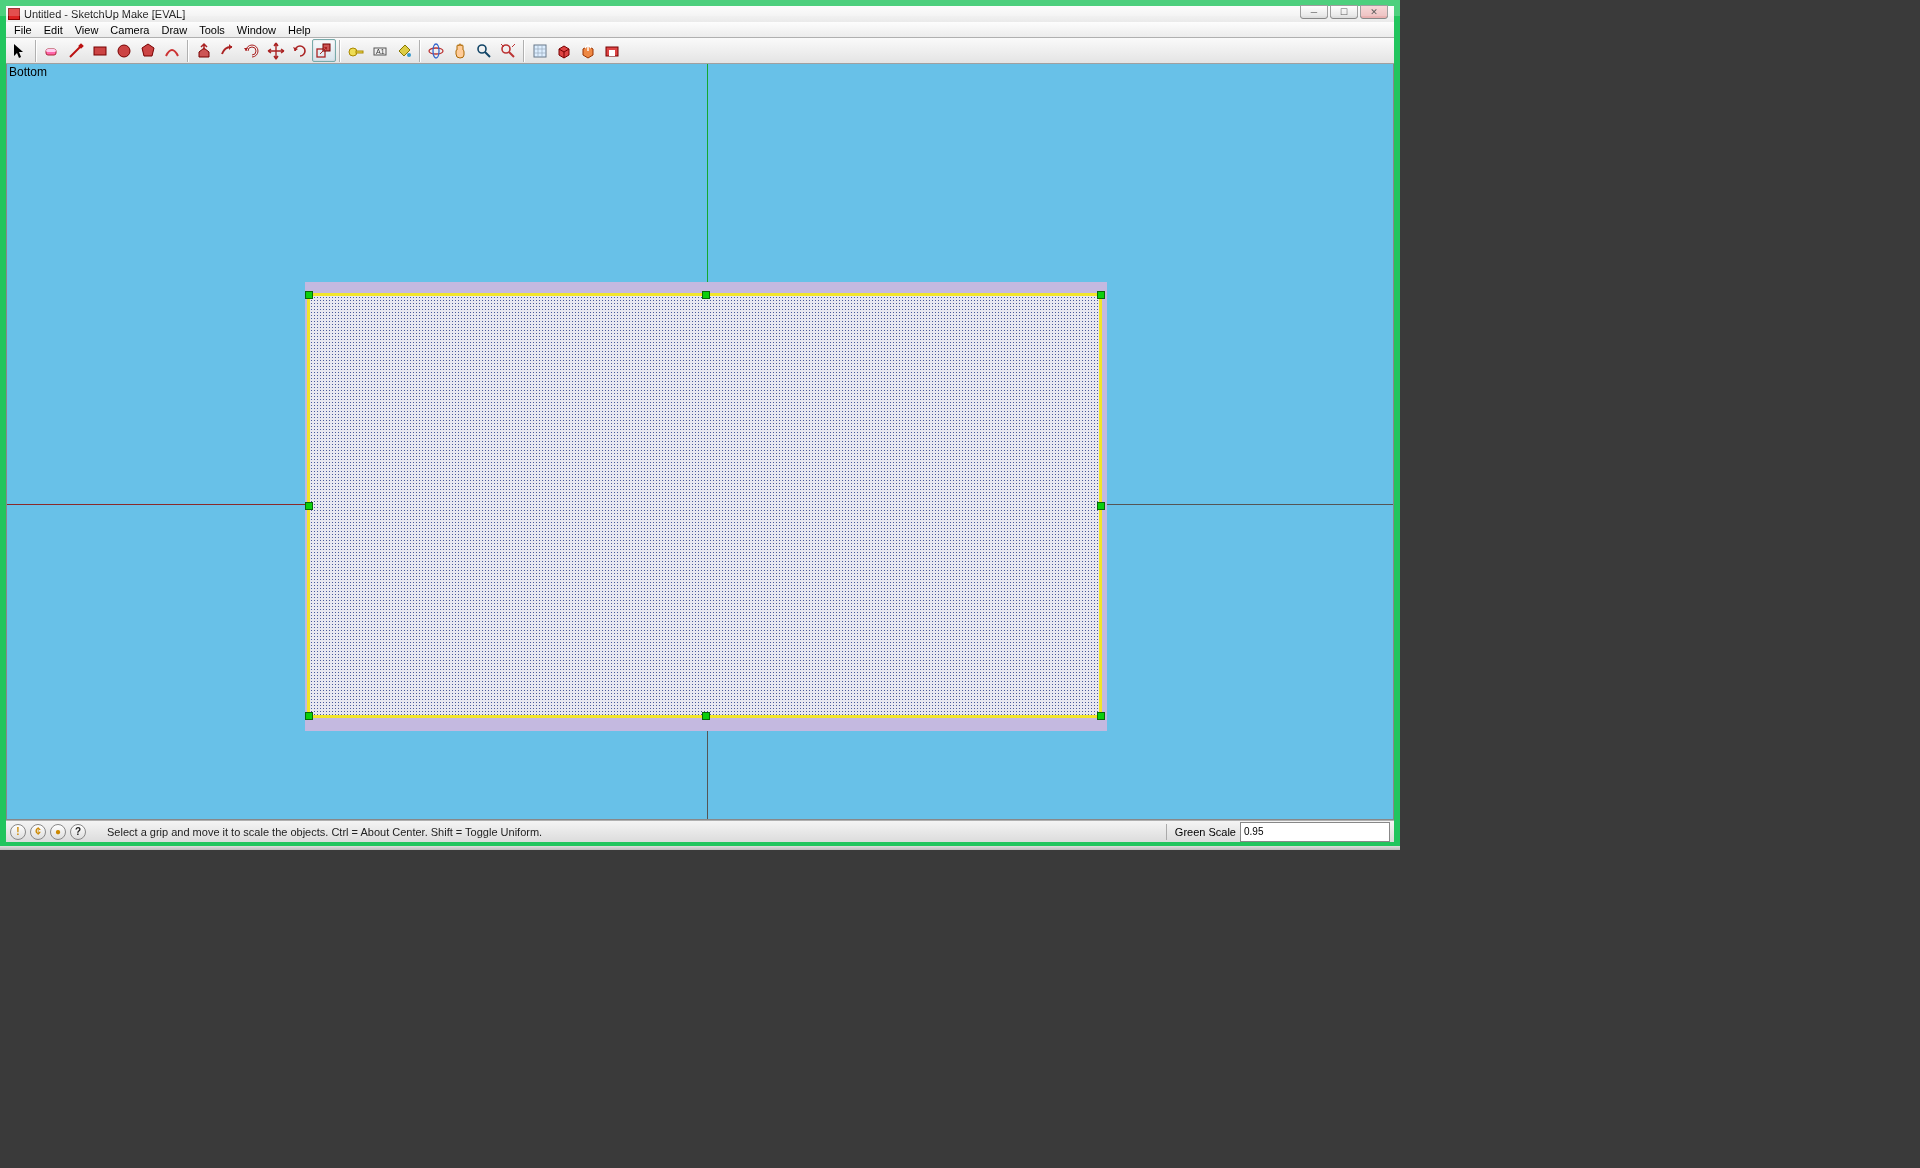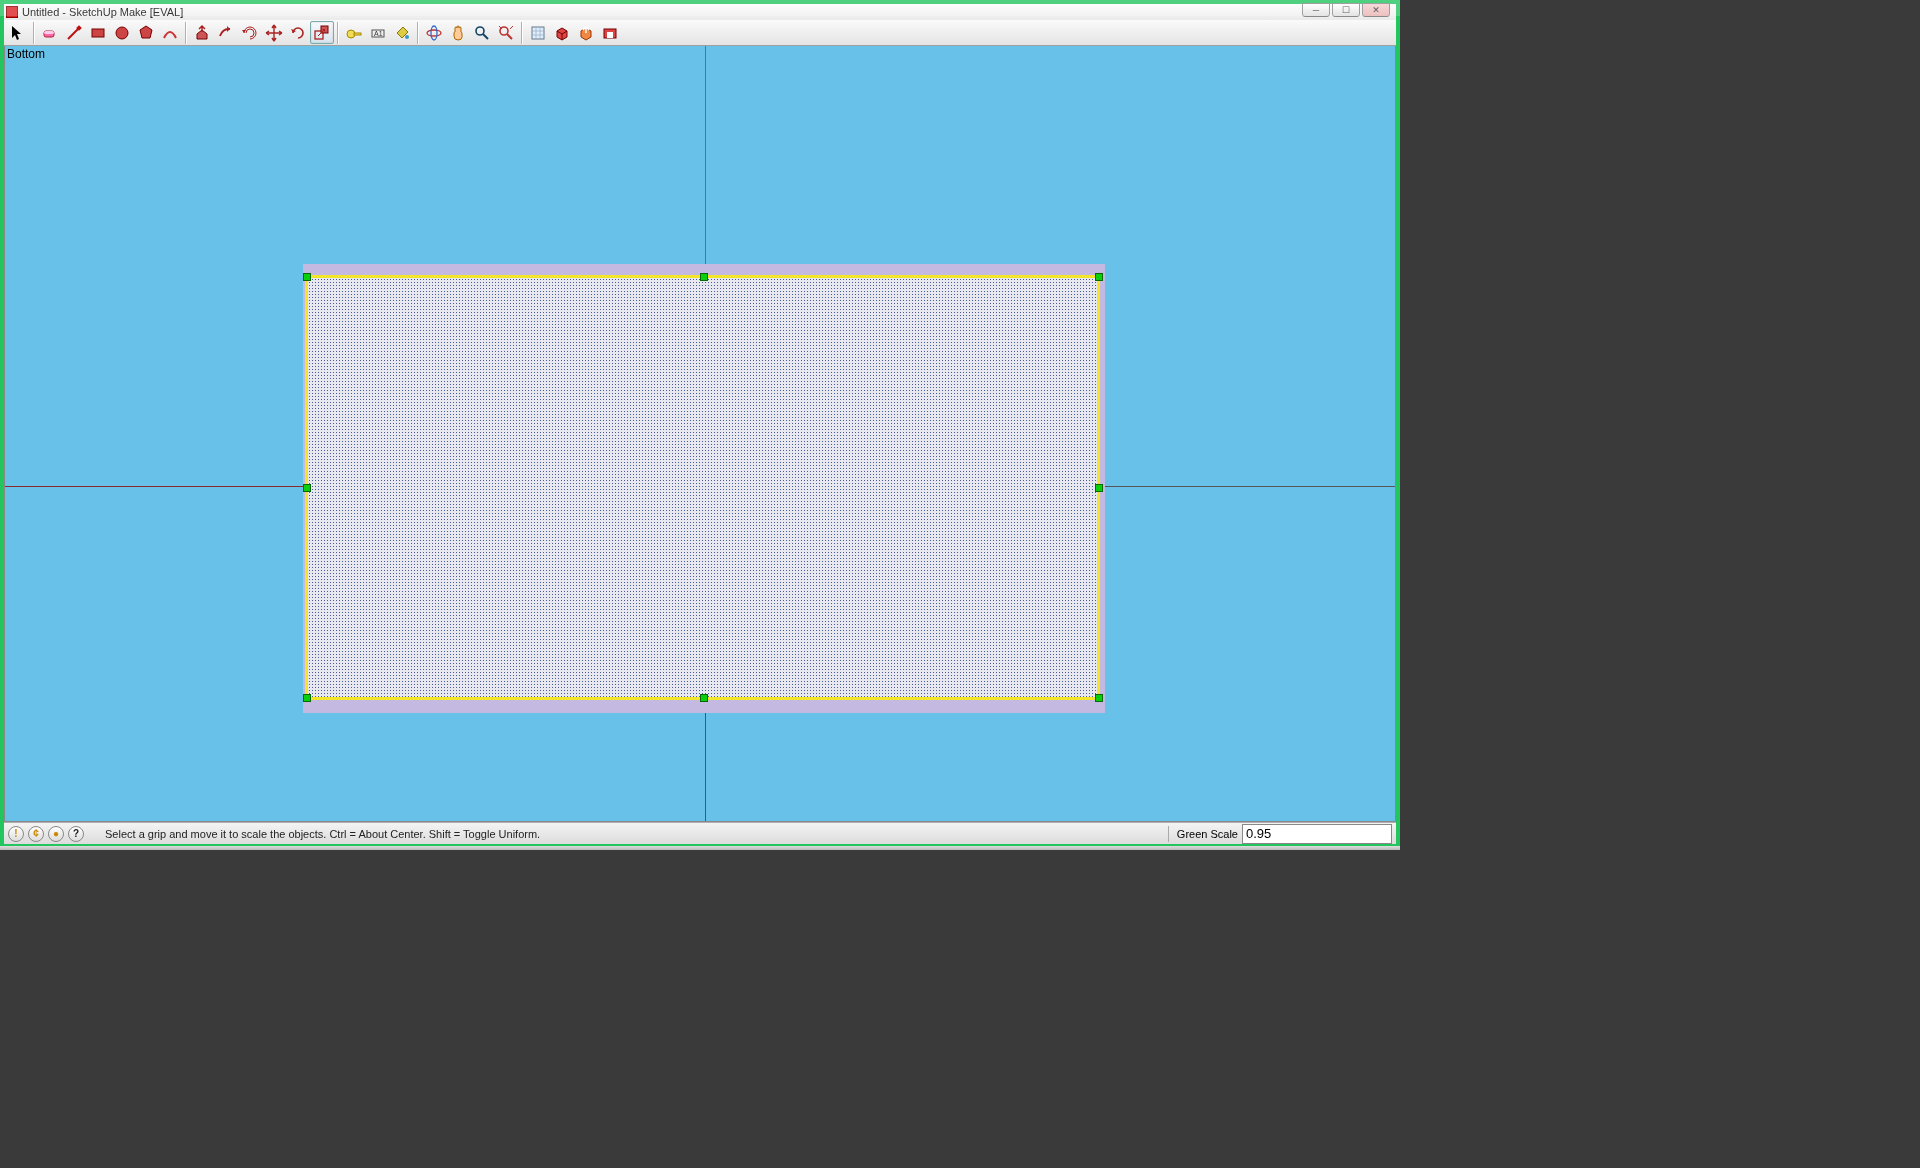--- a/index.html
+++ b/index.html
@@ -1,18 +1,18 @@
 <!DOCTYPE html>
 <html><head>
 <meta charset="utf-8">
 <style>
 * { box-sizing: border-box; margin: 0; padding: 0; }
 html, body { width: 100%; height: 100%; overflow: hidden; font-family: "Segoe UI", Tahoma, Arial, sans-serif; font-size: 11px; background: #3a3a3a; }
 .desktop { position: relative; width: 1400px; height: 850px; background: #2a2a2a; }
-.window { position: absolute; left: 0; top: 0; width: 1400px; height: 848px; background: #fff; border: 4px solid #22c55e; display: flex; flex-direction: column; }
+.window { position: absolute; left: 0; top: 0; width: 1400px; height: 848px; background: #fff; border: 6px solid #22c55e; display: flex; flex-direction: column; }
 
 
 .titlebar { height: 16px; background: linear-gradient(#fdfdfd,#eaeaea); display: flex; align-items: center; padding: 0 2px; font-size: 11px; color: #000; }
 .titlebar .app-icon { width: 12px; height: 12px; background: #d22; margin-right: 4px; border: 1px solid #800; }
 .titlebar .spacer { flex: 1; }
 .win-btns { position: absolute; right: 6px; top: -1px; display: flex; gap: 2px; }
 .win-btn { width: 28px; height: 14px; border: 1px solid #888; background: linear-gradient(#fff,#ddd); border-radius: 0 0 3px 3px; display:flex; align-items:center; justify-content:center; font-size:9px; color:#333; }
 .win-btn.close { background: linear-gradient(#f5d0d0,#e8b0b0); }
 
 
@@ -42,21 +42,21 @@
 }
 .grip { position:absolute; width:8px; height:8px; background:#0bcf0b; border:1px solid #066806; margin-left:-4px; margin-top:-4px; }
 
 
 .statusbar { height: 22px; background: linear-gradient(#f4f4f4,#dcdcdc); border-top:1px solid #b0b0b0; display:flex; align-items:center; padding: 0 4px; font-size:11px; color:#222; }
 .statusbar .sb-icon { width:16px; height:16px; border-radius:50%; border:1px solid #888; margin-right:4px; display:flex; align-items:center; justify-content:center; font-size:10px; font-weight:bold; background:linear-gradient(#fff,#ddd); }
 .statusbar .sb-text { margin-left: 17px; }
 .statusbar .spacer { flex:1; }
 .statusbar .vcb-label { color:#000; padding: 0 4px; }
 .statusbar .vcb-sep { width:1px; height:16px; background:#aaa; margin:0 4px; }
-.statusbar .vcb { width:150px; height:20px; background:#fff; border:1px solid #888; padding:1px 3px; font-size:13px; }
+.statusbar .vcb { width:150px; height:20px; background:#fff; border:1px solid #888; padding:1px 3px; font-size:10px; }
 
 
 .taskbar { position:absolute; left:0; bottom:0; width:1400px; height:4px; background: linear-gradient(#ddd,#bbb); }
 
 
 .blurstrip { position:absolute; left:0; top:0; width:1400px; height:16px; background:rgba(255,255,255,.2); pointer-events:none; }
 </style>
 </head>
 <body>
 
@@ -67,20 +67,30 @@
       <div class="app-icon"></div>
       <span>Untitled - SketchUp Make [EVAL]</span>
       <div class="spacer"></div>
     </div>
     <div class="win-btns">
       <div class="win-btn">─</div>
       <div class="win-btn">☐</div>
       <div class="win-btn close">✕</div>
     </div>
 
+    <div class="menubar">
+      <div class="menu-item"><span>File</span></div>
+      <div class="menu-item"><span>Edit</span></div>
+      <div class="menu-item"><span>View</span></div>
+      <div class="menu-item"><span>Camera</span></div>
+      <div class="menu-item"><span>Draw</span></div>
+      <div class="menu-item"><span>Tools</span></div>
+      <div class="menu-item"><span>Window</span></div>
+      <div class="menu-item"><span>Help</span></div>
+    </div>
 
     <div class="toolbar">
       <div class="tool-btn" title="Select">
         <svg viewBox="0 0 18 18">
             <path d="M3 2 L3 14 L6 11 L8 16 L10 15 L8 10 L12 10 Z" fill="#000"></path>
           </svg>
       </div>
       <div class="tool-sep"></div>
       <div class="tool-btn">
         <svg viewBox="0 0 18 18">

